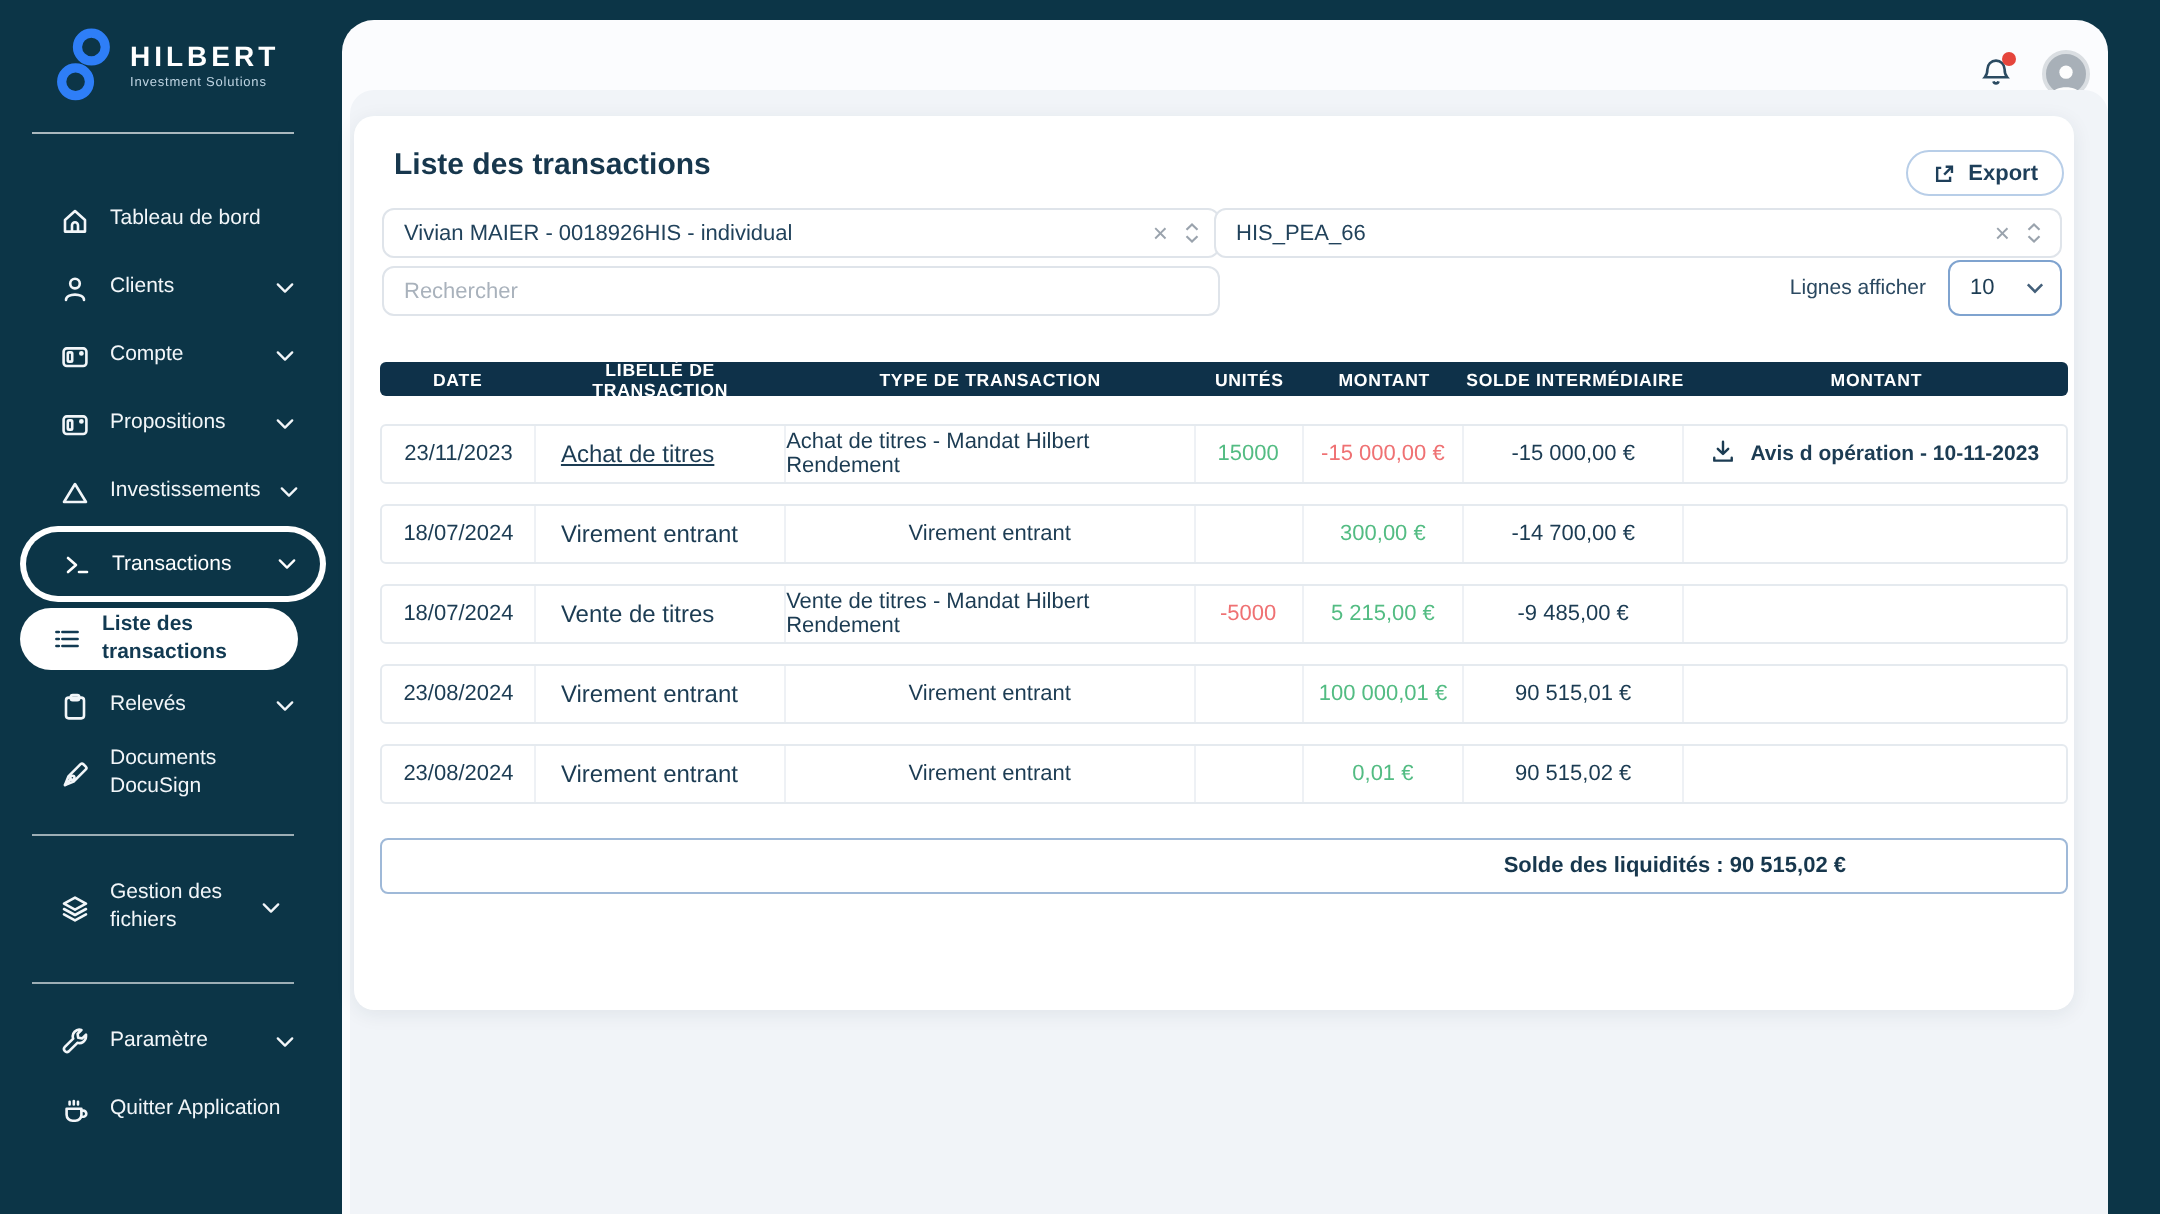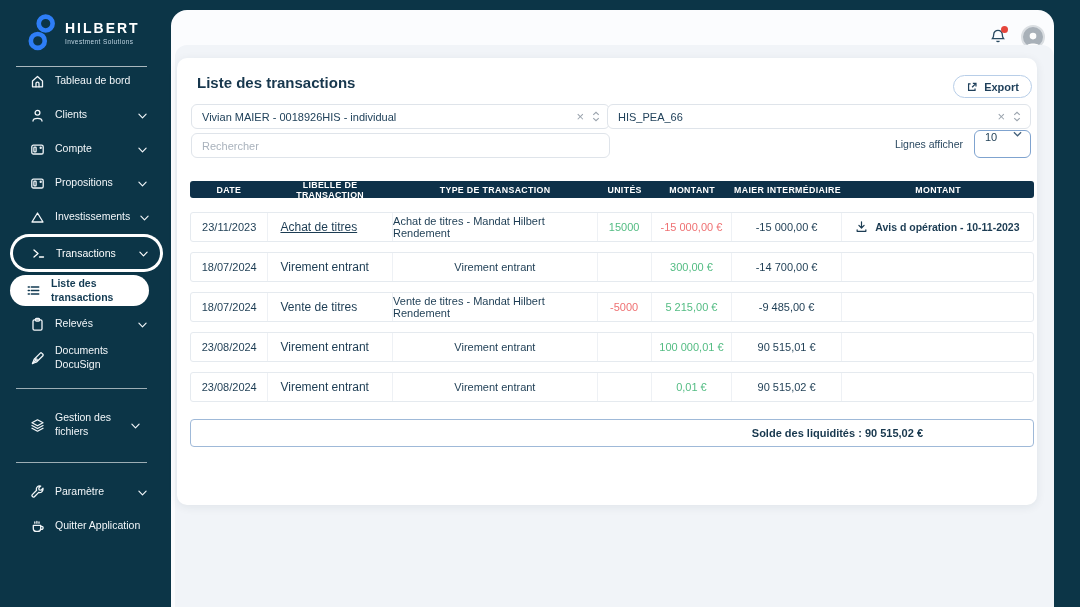--- a/index.html
+++ b/index.html
@@ -13,21 +13,21 @@
     background:var(--navy);
     font-family:"Liberation Sans","DejaVu Sans",sans-serif;
   }
   
   .sidebar{position:absolute;left:0;top:0;width:163px;height:607px;color:#F2F6F9;}
   .logo{position:absolute;left:26px;top:13px;display:flex;align-items:center;gap:7px;}
   .logo svg{width:32px;height:40px;}
   .brand-name{font-size:14px;font-weight:700;letter-spacing:2px;color:#fff;line-height:1;}
   .brand-tag{font-size:6.5px;color:#BFD4E2;letter-spacing:.4px;margin-top:3px;}
   .logo-divider{position:absolute;left:16px;right:16px;top:66px;border-top:1px solid rgba(255,255,255,.65);}
-  nav{position:absolute;left:0;right:0;top:64px;display:flex;flex-direction:column;}
+  nav{position:absolute;left:0;right:0;top:93px;display:flex;flex-direction:column;}
   .nav-item{height:34px;display:flex;align-items:center;gap:10px;padding:0 16px 0 30px;
     font-size:10.5px;color:#F2F6F9;cursor:pointer;}
   .nav-item .nicon{width:15px;height:15px;flex:none;display:flex;align-items:center;justify-content:center;}
   .nav-item .nicon svg{width:15px;height:15px;}
   .nav-item .nlabel{flex:1;line-height:1.3;}
   .nav-item .nchev svg{width:9px;height:6px;}
   .nav-item.two{height:48px;}
   .nav-item.two .nlabel{max-width:66px;}
   .pill-outer{margin:0 0 0 10px;background:#fff;border-radius:19px;padding:3px;height:38px;cursor:pointer;}
   .pill-inner{height:32px;background:var(--navy);border-radius:16px;display:flex;align-items:center;gap:10px;
@@ -62,21 +62,21 @@
   .sel-icons{display:flex;align-items:center;gap:8px;color:#9AA3AD;}
   .sel-icons .clear{font-size:13px;line-height:1;cursor:pointer;}
   .sel-icons svg{width:8px;height:11px;}
   .select1{left:14px;top:46px;width:419px;}
   .select2{left:430px;top:46px;right:6px;}
   .search{position:absolute;left:14px;top:75px;width:419px;height:25px;border:1px solid #DFE4EA;border-radius:6px;
     padding:0 10px;font-size:11px;color:#21425B;outline:none;font-family:inherit;}
   .search::placeholder{color:#A9B2BC;}
   .rows-label{position:absolute;top:80px;right:74px;font-size:10.5px;color:#2B4961;}
   .rows-select{position:absolute;top:72px;right:6px;width:57px;height:28px;border:1.2px solid #7FA3CF;border-radius:6px;
-    background:#fff;display:flex;justify-content:space-between;padding:0 8px 0 10px;
+    background:#fff;display:flex;align-items:center;justify-content:space-between;padding:0 8px 0 10px;
     font-size:11px;color:#1C3C53;cursor:pointer;}
   .rows-select svg{width:9px;height:6px;}
   
   .table{position:absolute;left:13px;right:3px;top:123px;}
   .thead{display:flex;background:var(--thead);height:17px;align-items:center;border-radius:3px;}
   .th{font-size:8.8px;color:#fff;font-weight:700;letter-spacing:.35px;text-align:center;}
   .tr{display:flex;height:30px;background:#fff;border:1px solid #E5EAEF;border-radius:3px;margin-top:10px;}
   .tr:first-child{margin-top:14px;}
   .td{display:flex;align-items:center;justify-content:center;font-size:11px;color:#1C3C53;
     border-right:1px solid #EEF1F5;height:100%;}
@@ -306,21 +306,21 @@
         </svg>
       </div>
 
       <div class="table">
         <div class="thead" id="thead">
             <div class="th" style="width: 9.2%;">DATE</div>
             <div class="th" style="width: 14.8%;">LIBELLÉ DE TRANSACTION</div>
             <div class="th" style="width: 24.3%;">TYPE DE TRANSACTION</div>
             <div class="th" style="width: 6.4%;">UNITÉS</div>
             <div class="th" style="width: 9.6%;">MONTANT</div>
-            <div class="th" style="width: 13%;">MAIER INTERMÉDIAIRE</div>
+            <div class="th" style="width: 13%;">SOLDE INTERMÉDIAIRE</div>
             <div class="th" style="width: 22.7%;">MONTANT</div>
           </div>
         <div id="tbody">
             <div class="tr">
               <div class="td c-date" style="width: 9.2%;">23/11/2023</div>
               <div class="td c-lib" style="width: 14.8%; text-decoration: underline;">Achat de titres</div>
               <div class="td c-type" style="width: 24.3%;">Achat de titres - Mandat Hilbert Rendement</div>
               <div class="td c-uni pos" style="width: 6.4%;">15000</div>
               <div class="td c-mon neg" style="width: 9.6%;">-15 000,00 €</div>
               <div class="td c-sol" style="width: 13%;">-15 000,00 €</div>

